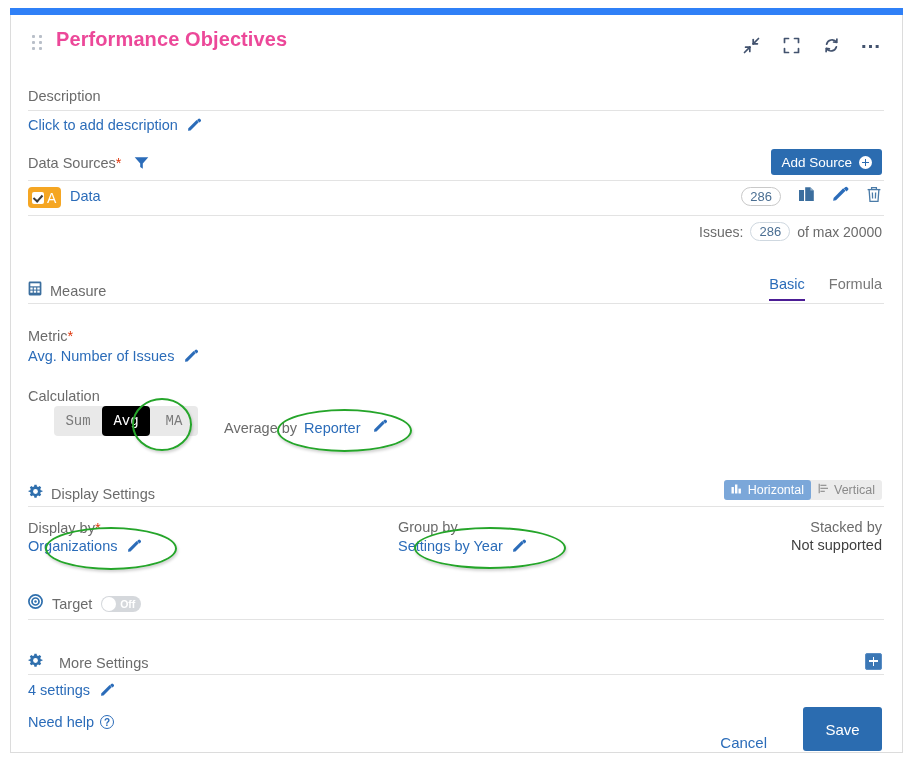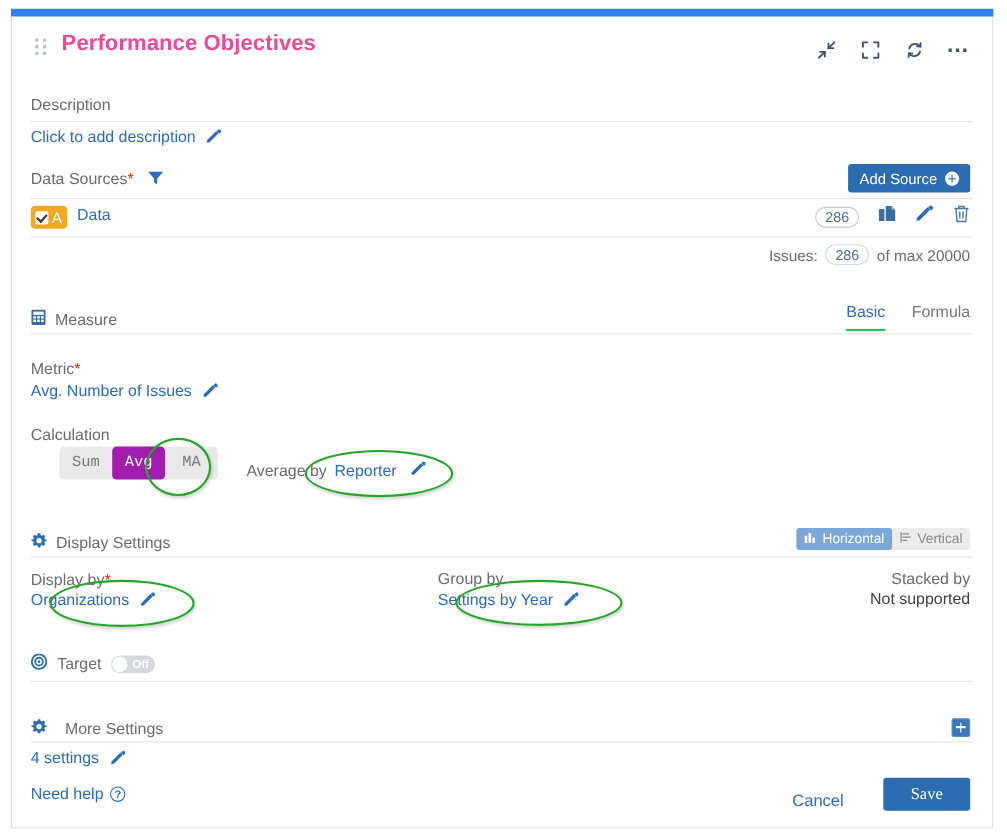--- a/index.html
+++ b/index.html
@@ -272,21 +272,21 @@
     gap: 24px;
   }
   .tab {
     font-size: 14.5px;
     color: #777777;
     padding-bottom: 7px;
     cursor: pointer;
   }
   .tab.active {
     color: #2b6cb9;
-    border-bottom: 2px solid #22c55e;
+    border-bottom: 2px solid #4c1d95;
   }
   .hr-measure { top: 303px; }
 
   .metric-label { position: absolute; left: 0; top: 327px; }
   .metric-value { position: absolute; left: 0; top: 347px; }
 
   .calc-label { position: absolute; left: 0; top: 388px; }
   .segmented {
     position: absolute;
     left: 26px;
@@ -304,21 +304,21 @@
     align-items: center;
     justify-content: center;
     font-size: 14px;
     color: #7a7a7a;
     cursor: pointer;
     border-radius: 4px;
     padding: 0 4px;
     box-sizing: border-box;
     font-family: Liberation Mono, monospace;
   }
-  .seg.active { background: #a21caf; color: #ffffff; }
+  .seg.active { background: #000000; color: #ffffff; }
   .avg-by {
     position: absolute;
     left: 196px;
     top: 419px;
     display: flex;
     align-items: baseline;
     gap: 7px;
   }
 
   
@@ -437,28 +437,28 @@
     align-items: flex-end;
     gap: 36px;
   }
   .cancel-link {
     font-size: 15px;
     color: #2b6cb9;
     cursor: pointer;
   }
   .save-btn {
     width: 79px;
-    height: 30px;
+    height: 44px;
     background: #2b6cb0;
     color: #ffffff;
     font-size: 15px;
     border: none;
     border-radius: 3px;
     cursor: pointer;
-    font-family: Liberation Serif, serif;
+    font-family: Liberation Sans, sans-serif;
   }
 
   
   .annot {
     position: absolute;
     border: 2.5px solid #25a52a;
     border-radius: 50%;
     pointer-events: none;
     box-shadow: 1px 2px 3px rgba(0,0,0,0.18);
   }

